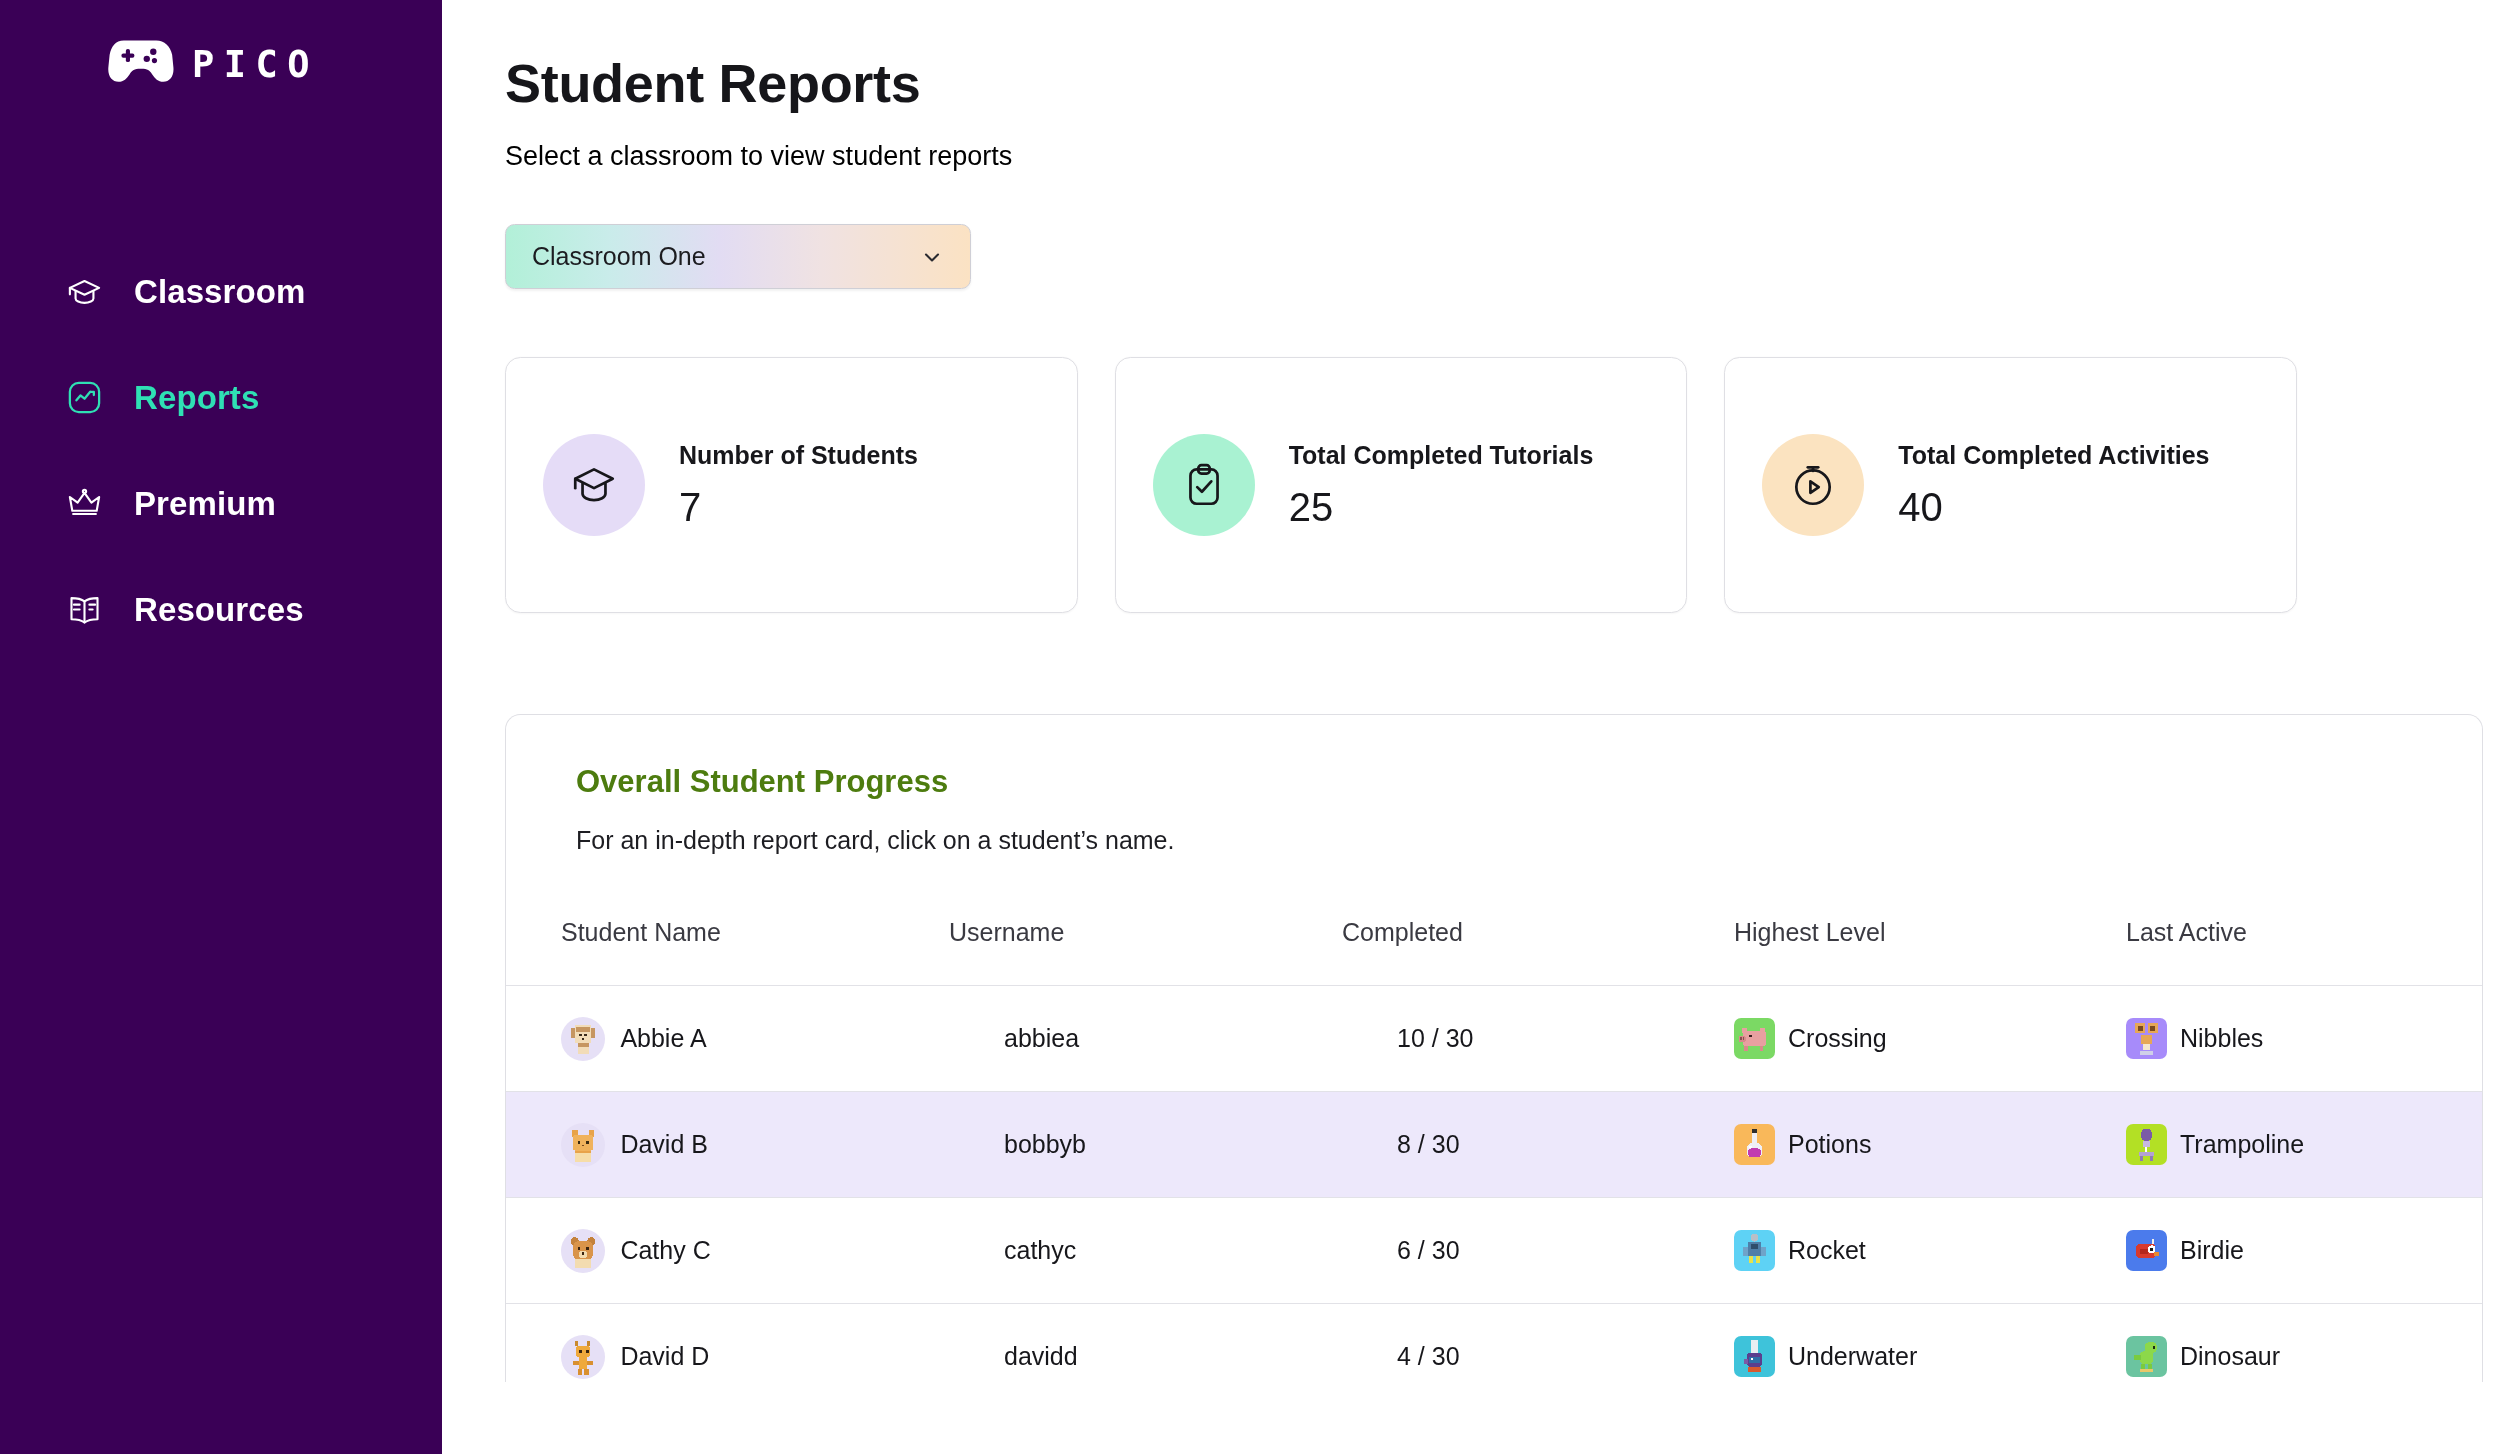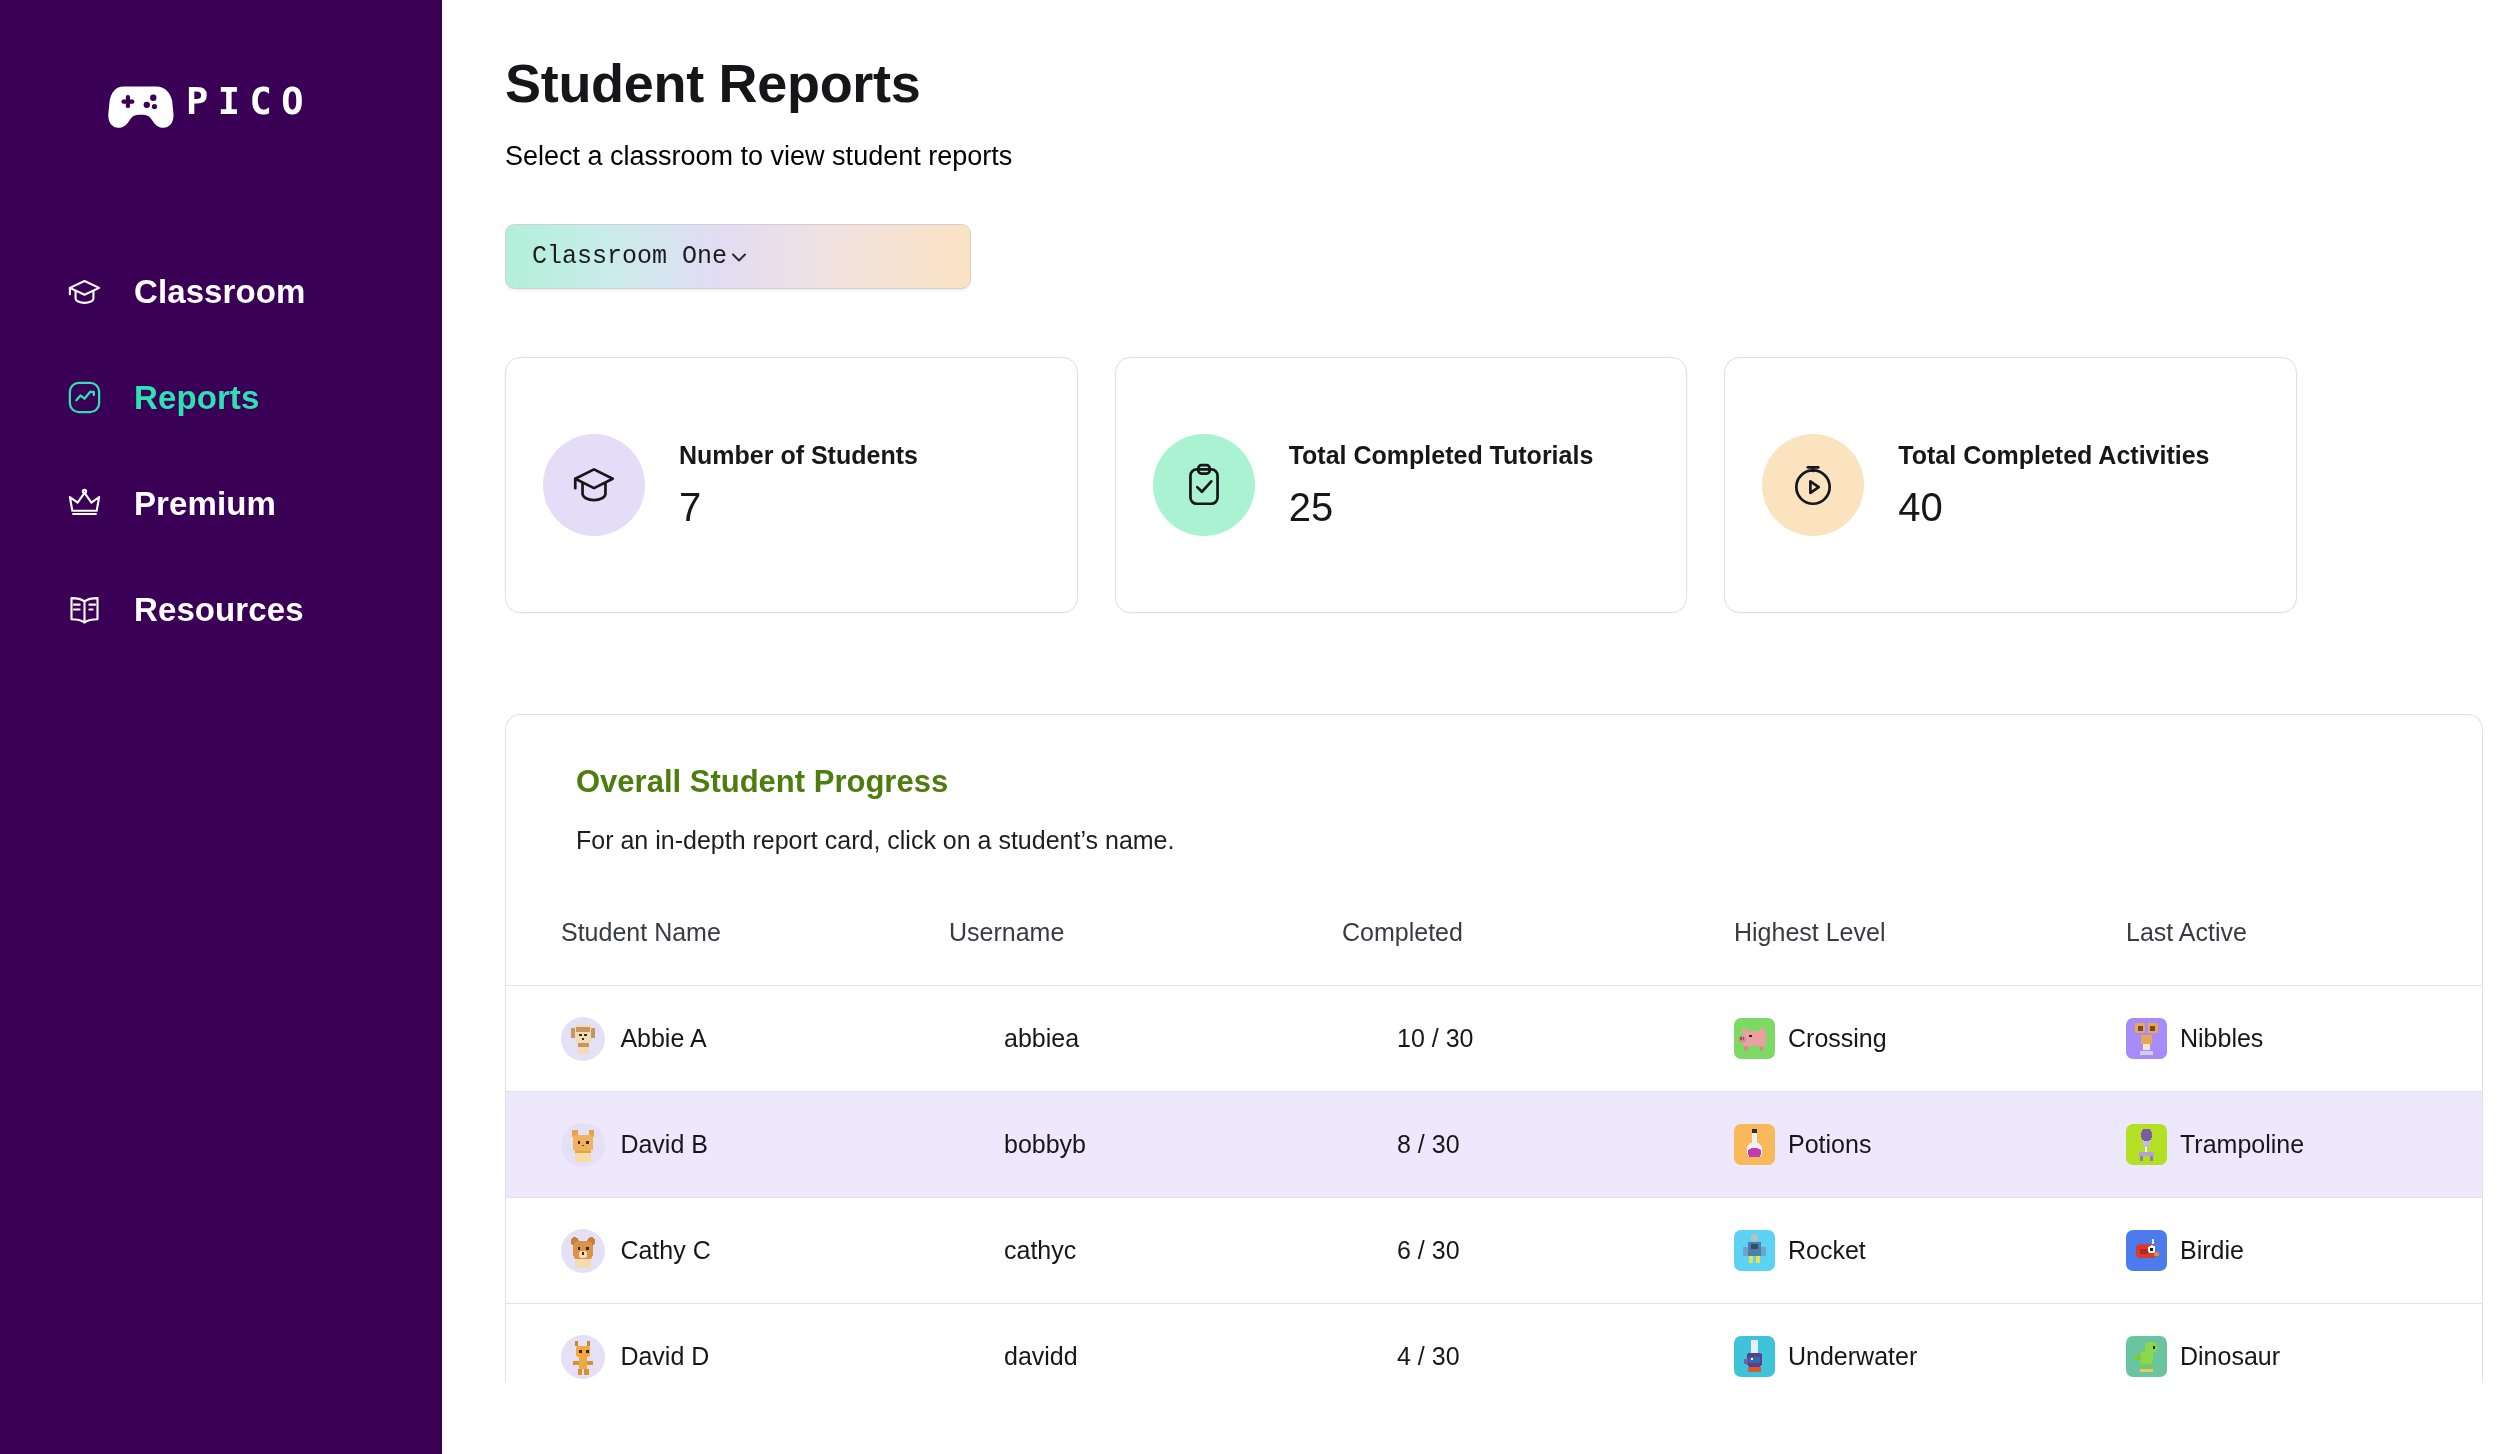--- a/index.html
+++ b/index.html
@@ -25,22 +25,22 @@
   .sidebar {
     width: 442px;
     height: 1454px;
     background: #3A0056;
     flex: 0 0 442px;
     position: relative;
   }
 
   .logo {
     display: flex;
-    align-items: flex-start;
-    gap: 12px;
+    align-items: flex-end;
+    gap: 18px;
     padding-left: 106px;
     padding-top: 83px;
     height: 71px;
   }
   .logo-glyph { width: 68px; height: 46px; display:block; }
   .logo-word {
     color: #ffffff;
     font-size: 37px;
     font-weight: 700;
     letter-spacing: 9.5px;
@@ -102,25 +102,24 @@
     border-radius: 9.5px;
     border: 0.6px solid #cfcfd6;
     background: linear-gradient(90deg,
       #b2f0d8 0%,
       #c9ecea 22%,
       #e2dcf3 46%,
       #f0e2e2 68%,
       #fbe2c3 100%);
     display: flex;
     align-items: center;
-    justify-content: flex-start;
+    justify-content: space-between;
     padding: 0 26px 0 26px;
     cursor: pointer;
     box-shadow: 0 1.2px 2.4px rgba(0,0,0,0.06);
-    font-family: Liberation Mono, monospace;
   }
   .classroom-select-value {
     font-size: 25px;
     font-weight: 500;
     color: #1c1c20;
   }
   .chev { width: 24px; height: 24px; display: block; }
 
   
   .stat-row {

